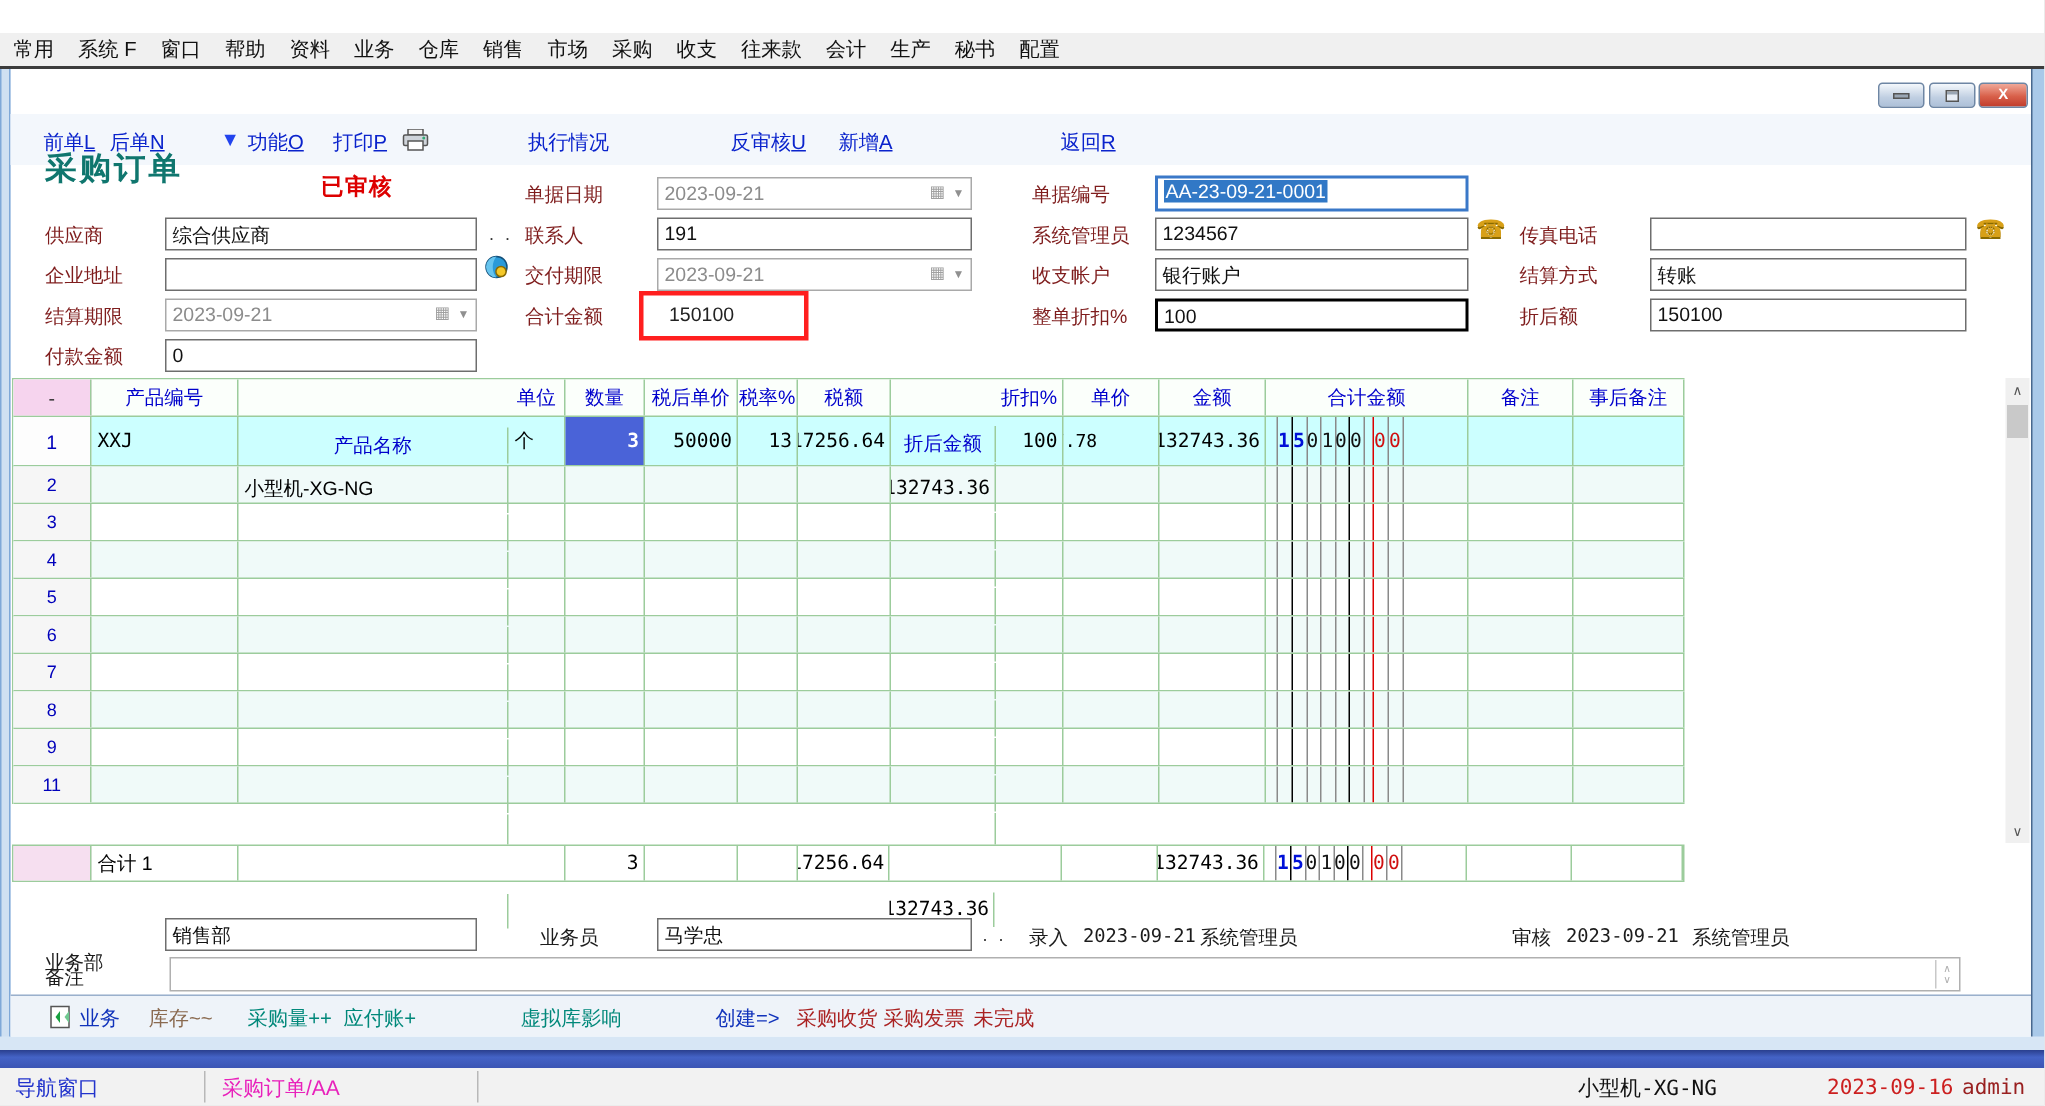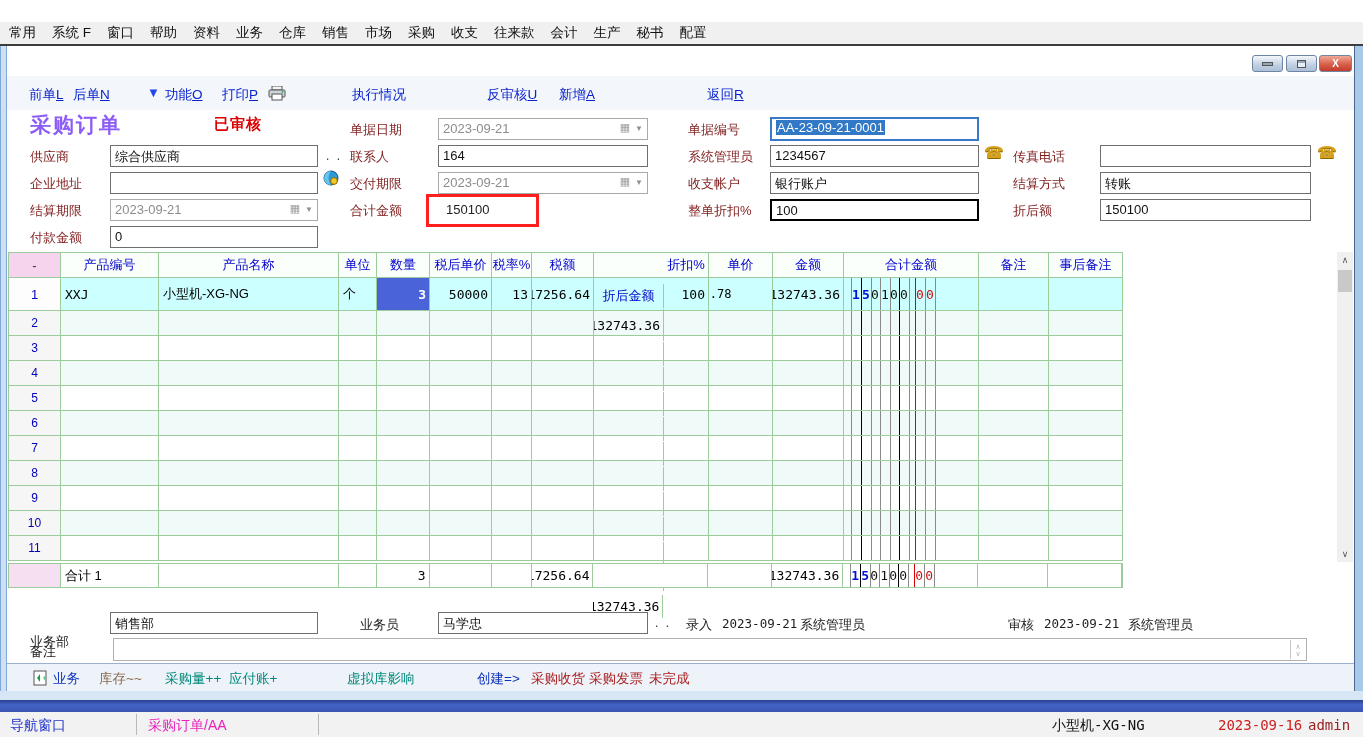--- a/index.html
+++ b/index.html
@@ -49,35 +49,35 @@
   .func-arrow{position:absolute;left:140px;top:9px;color:#2244ee;font-size:13px;}
 
   
   .lbl{position:absolute;font-size:13px;color:#7f1d1d;white-space:nowrap;}
   .fld{position:absolute;height:22px;border:1px solid #6e6e6e;background:#fff;font-size:13px;color:#111;padding:2px 0 0 4px;white-space:nowrap;overflow:hidden;}
   .fld.gray{border-color:#a9a9a9;color:#8c8c8c;}
   .fld.thick{border:2px solid #000;}
   .fld.focusblue{border:2px solid #3a78c8;padding-top:1px;}
   .dficons{position:absolute;right:3px;top:2px;color:#a0a0a0;font-size:11px;letter-spacing:1px;}
   .dd{font-size:8px;color:#909090;}
-  .doc-title-big{left:30px;top:111px;font-size:21px;font-weight:bold;color:#8b5cf6;letter-spacing:2px;}
+  .doc-title-big{left:30px;top:98px;font-size:21px;font-weight:bold;color:#0f766e;letter-spacing:2px;}
   .status-red{left:214px;top:115px;font-size:15px;font-weight:bold;color:#dd0000;letter-spacing:1px;}
   .sel{background:#3178c6;color:#fff;padding:0 1px;}
   .dots{position:absolute;font-size:12px;color:#333;letter-spacing:2px;}
   .phone{position:absolute;font-size:16px;color:#d8a018;text-shadow:0 1px 0 #8a6a00;}
   .total-plain{position:absolute;font-size:13px;color:#222;}
   .redbox{left:426px;top:194px;width:113px;height:33px;border:3px solid #ff1f1f;background:transparent;z-index:40;}
 
   
   .tbl{left:8px;top:252px;width:1115px;border-top:1px solid #9ccc9c;border-left:1px solid #9ccc9c;font-size:13px;}
   .trow{display:flex;height:25px;border-bottom:1px solid #9ccc9c;background:#fff;}
   .trow>div{border-right:1px solid #9ccc9c;height:100%;overflow:hidden;white-space:nowrap;display:flex;align-items:center;}
   .c0{width:52px;justify-content:center;}
   .c1{width:98px;}
-  .c2{width:180px;}
+  .c2{width:180px;margin-top:32px;}
   .c3{width:38px;}
   .c4{width:53px;justify-content:flex-end;}
   .c5{width:62px;justify-content:flex-end;}
   .c6{width:40px;justify-content:flex-end;}
   .c7{width:62px;justify-content:flex-end;}
   .c8{width:70px;justify-content:flex-end;margin-top:31px;}
   .c9{width:45px;justify-content:flex-end;}
   .c10{width:64px;justify-content:flex-end;}
   .c11{width:71px;justify-content:flex-end;}
   .c12{width:135px;position:relative;}
@@ -203,21 +203,21 @@
 
   <span class="lbl" style="left:688px;top:121px">单据编号</span>
   <div class="abs fld focusblue" style="left:770px;top:117px;width:209px;height:24px">
     <span class="sel">AA-23-09-21-0001</span>
   </div>
 
   <span class="lbl" style="left:30px;top:148px">供应商</span>
   <div class="abs fld" style="left:110px;top:145px;width:208px"><span>综合供应商</span></div>
   <span class="dots" style="left:326px;top:149px">. .</span>
   <span class="lbl" style="left:350px;top:148px">联系人</span>
-  <div class="abs fld" style="left:438px;top:145px;width:210px"><span>164</span></div>
+  <div class="abs fld" style="left:438px;top:145px;width:210px"><span>191</span></div>
   <span class="lbl" style="left:688px;top:148px">系统管理员</span>
   <div class="abs fld" style="left:770px;top:145px;width:209px"><span>1234567</span></div>
   <span class="phone" style="left:984px;top:143px">☎</span>
   <span class="lbl" style="left:1013px;top:148px">传真电话</span>
   <div class="abs fld" style="left:1100px;top:145px;width:211px"><span></span></div>
   <span class="phone" style="left:1317px;top:143px">☎</span>
 
   <span class="lbl" style="left:30px;top:175px">企业地址</span>
   <div class="abs fld" style="left:110px;top:172px;width:208px"><span></span></div>
   <svg class="abs" style="left:323px;top:170px" width="16" height="16" viewBox="0 0 16 16">
@@ -456,39 +456,20 @@
       <div class="c9"></div>
           <div class="c10"></div>
           <div class="c11"></div>
       <div class="c12">
             <div class="dgrid"></div>
           </div>
       <div class="c13"></div>
           <div class="c14"></div>
     </div>
 
-    <div class="trow erow">
-      <div class="c0">10</div>
-      <div class="c1"></div>
-          <div class="c2"></div>
-          <div class="c3"></div>
-          <div class="c4"></div>
-      <div class="c5"></div>
-          <div class="c6"></div>
-          <div class="c7"></div>
-          <div class="c8"></div>
-      <div class="c9"></div>
-          <div class="c10"></div>
-          <div class="c11"></div>
-      <div class="c12">
-            <div class="dgrid"></div>
-          </div>
-      <div class="c13"></div>
-          <div class="c14"></div>
-    </div>
 
     <div class="trow erow">
       <div class="c0">11</div>
       <div class="c1"></div>
           <div class="c2"></div>
           <div class="c3"></div>
           <div class="c4"></div>
       <div class="c5"></div>
           <div class="c6"></div>
           <div class="c7"></div>

